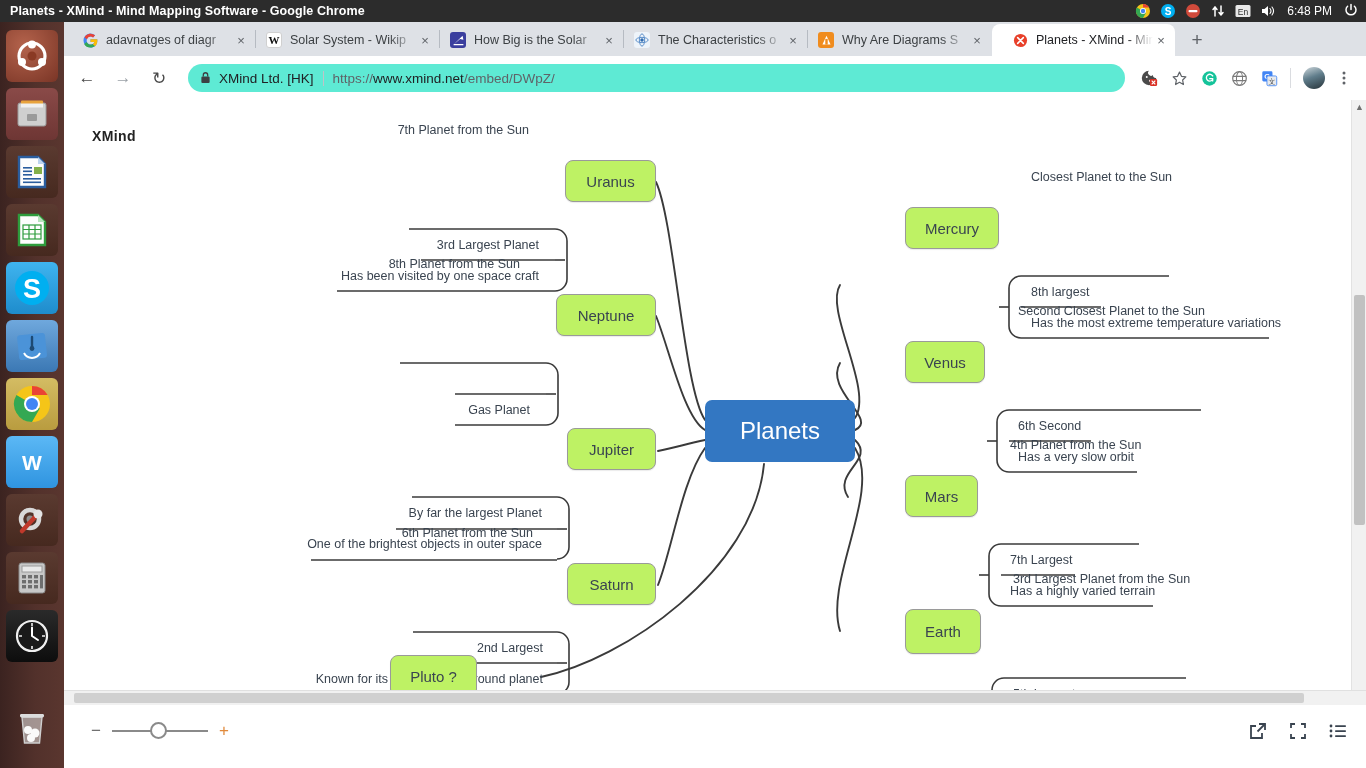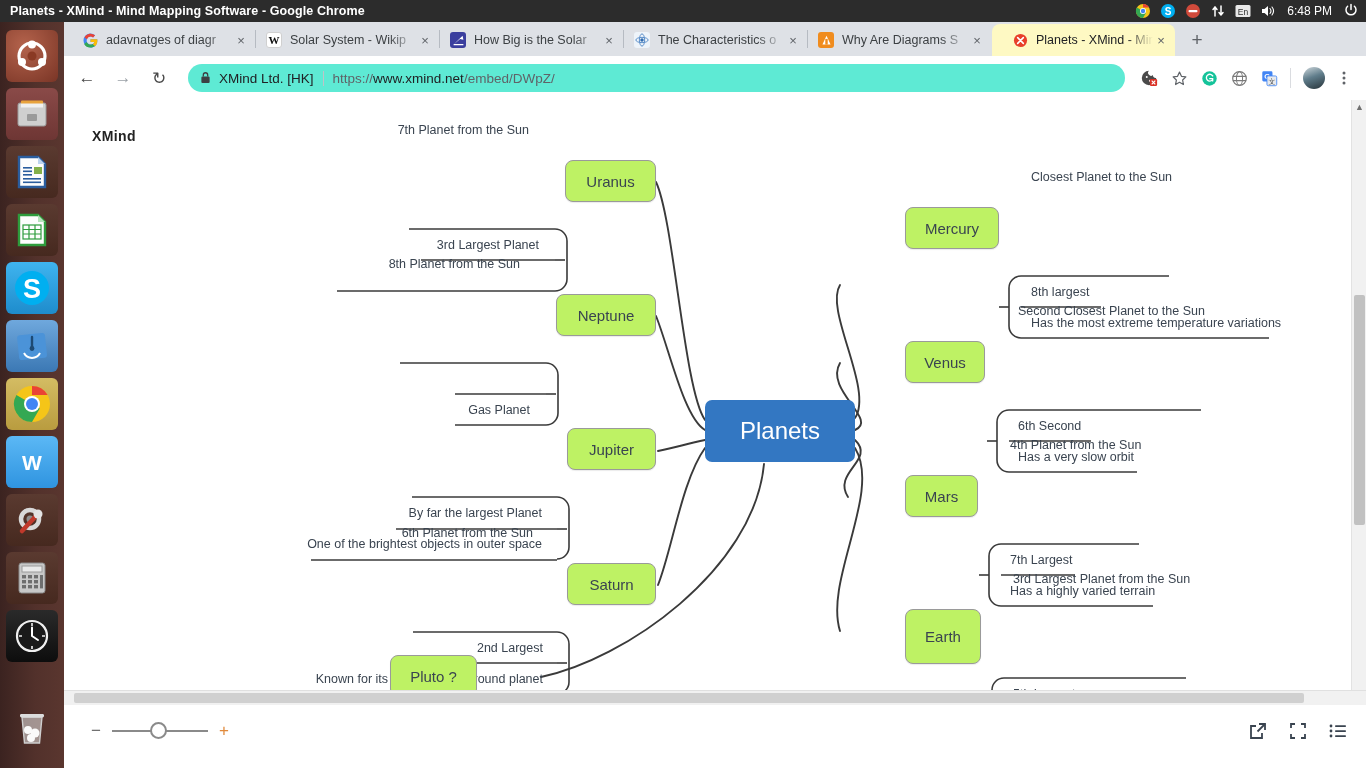--- a/index.html
+++ b/index.html
@@ -55,21 +55,21 @@
   }
   #tabstrip{
     position:absolute; left:0; top:0; width:1302px; height:34px;
     background:#dee1e6; display:flex; align-items:flex-end; padding-left:8px;
   }
   .tab{
     height:32px; width:183px; display:flex; align-items:center;
     padding:0 6px 0 10px; position:relative; border-radius:8px 8px 0 0;
     font-size:12.5px; color:#3c4043;
   }
-  .tab.active{ background:#fef9c3; color:#202124;padding-left:20px; }
+  .tab.active{ background:#ffffff; color:#202124;padding-left:20px; }
   .tab-fav{
     width:16px; height:16px; flex:0 0 16px; margin-right:8px;
     border-radius:3px; display:flex; align-items:center; justify-content:center;
     font-size:11px; font-weight:bold; overflow:hidden;
   }
   .tab-label{
     flex:1; overflow:hidden; white-space:nowrap;
     -webkit-mask-image:linear-gradient(to right,#000 78%,transparent 100%);
             mask-image:linear-gradient(to right,#000 78%,transparent 100%);
   }
@@ -588,32 +588,33 @@
     <div class="leaf-label" style="left:954px; top:319px;">6th Second</div>
     <div class="leaf-label" style="left:954px; top:350px;">Has a very slow orbit</div>
 
     <div class="node-box" style="left:841px; top:375px; width:73px; height:42px;">
       <span>Mars</span>
       </div>
     <div class="leaf-label" style="left:946px; top:338px;">4th Planet from the Sun</div>
     <div class="leaf-label" style="left:946px; top:453px;">7th Largest</div>
     <div class="leaf-label" style="left:946px; top:484px;">Has a highly varied terrain</div>
 
-    <div class="node-box" style="left:841px; top:509px; width:76px; height:55px;">
+    <div class="node-box" style="left:841px; top:509px; width:76px; height:45px;">
       <span>Earth</span>
       </div>
     <div class="leaf-label" style="left:949px; top:472px;">3rd Largest Planet from the Sun</div>
     <div class="leaf-label" style="left:949px; top:587px;">5th Largest</div>
     <div class="leaf-label" style="left:949px; top:618px;">Only planet with known life</div>
 
     <div class="node-box" style="left:501px; top:60px; width:91px; height:42px;">
       <span>Uranus</span>
       </div>
     <div class="leaf-label r-align" style="left:145px; top:23px; width:320px;">7th Planet from the Sun</div>
     <div class="leaf-label r-align" style="left:155px; top:138px; width:320px;">3rd Largest Planet</div>
+    <div class="leaf-label r-align" style="left:155px; top:169px; width:320px;">Has been visited by one space craft</div>
 
     <div class="node-box" style="left:492px; top:194px; width:100px; height:42px;">
       <span>Neptune</span>
       </div>
     <div class="leaf-label r-align" style="left:136px; top:157px; width:320px;">8th Planet from the Sun</div>
     <div class="leaf-label r-align" style="left:146px; top:303px; width:320px;">Gas Planet</div>
 
     <div class="node-box" style="left:503px; top:328px; width:89px; height:42px;">
       <span>Jupiter</span>
       </div>

